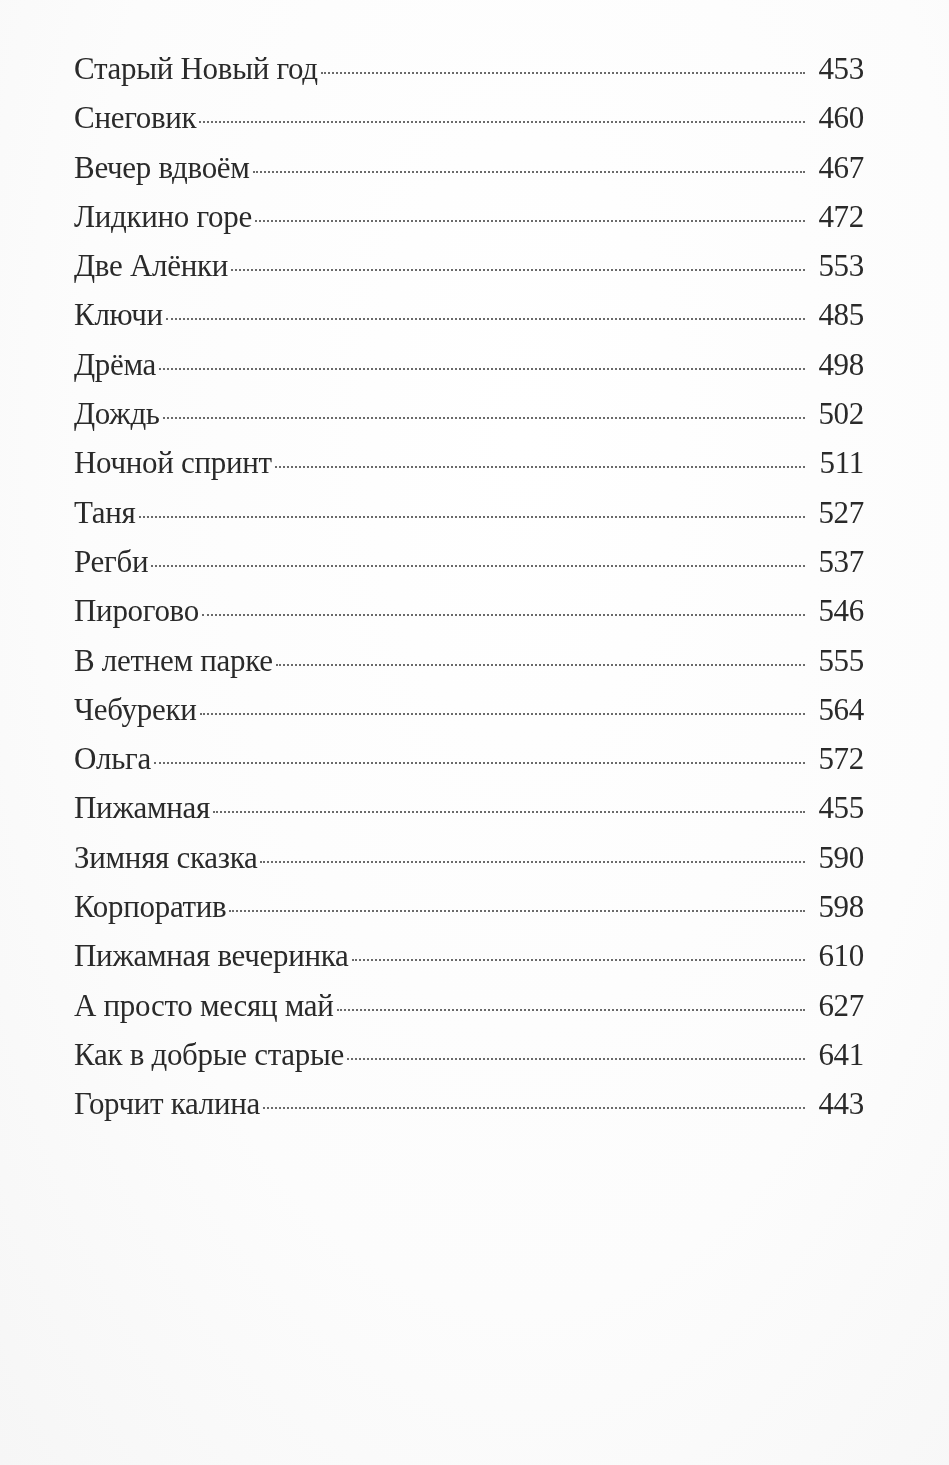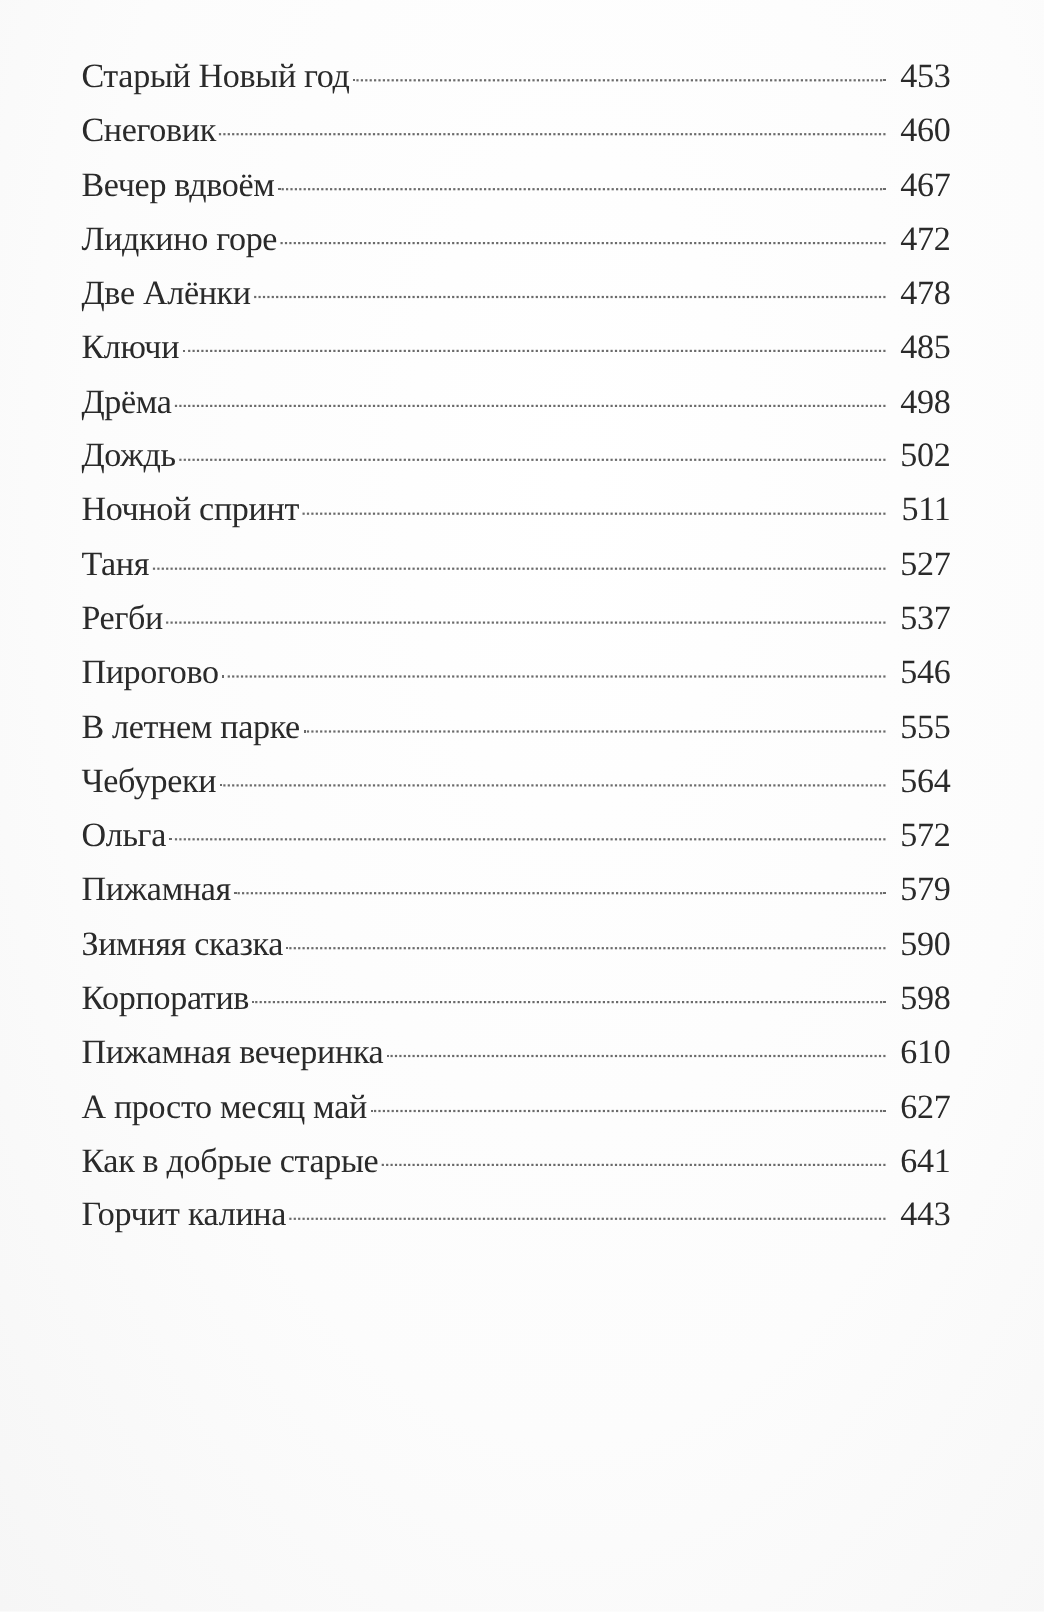--- a/index.html
+++ b/index.html
@@ -83,21 +83,21 @@
         <span class="toc-page">467</span>
       </div>
     <div class="toc-row">
         <span class="toc-title">Лидкино горе</span>
         <span class="toc-leader"></span>
         <span class="toc-page">472</span>
       </div>
     <div class="toc-row">
         <span class="toc-title">Две Алёнки</span>
         <span class="toc-leader"></span>
-        <span class="toc-page">478</span>
+        <span class="toc-page">553</span>
       </div>
     <div class="toc-row">
         <span class="toc-title">Ключи</span>
         <span class="toc-leader"></span>
         <span class="toc-page">485</span>
       </div>
     <div class="toc-row">
         <span class="toc-title">Дрёма</span>
         <span class="toc-leader"></span>
         <span class="toc-page">498</span>
@@ -138,21 +138,21 @@
         <span class="toc-page">564</span>
       </div>
     <div class="toc-row">
         <span class="toc-title">Ольга</span>
         <span class="toc-leader"></span>
         <span class="toc-page">572</span>
       </div>
     <div class="toc-row">
         <span class="toc-title">Пижамная</span>
         <span class="toc-leader"></span>
-        <span class="toc-page">579</span>
+        <span class="toc-page">455</span>
       </div>
     <div class="toc-row">
         <span class="toc-title">Зимняя сказка</span>
         <span class="toc-leader"></span>
         <span class="toc-page">590</span>
       </div>
     <div class="toc-row">
         <span class="toc-title">Корпоратив</span>
         <span class="toc-leader"></span>
         <span class="toc-page">598</span>

